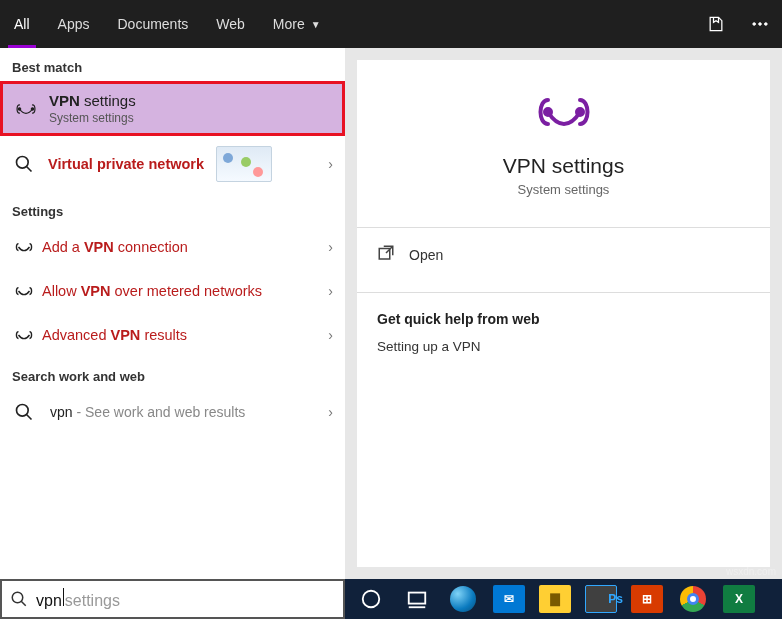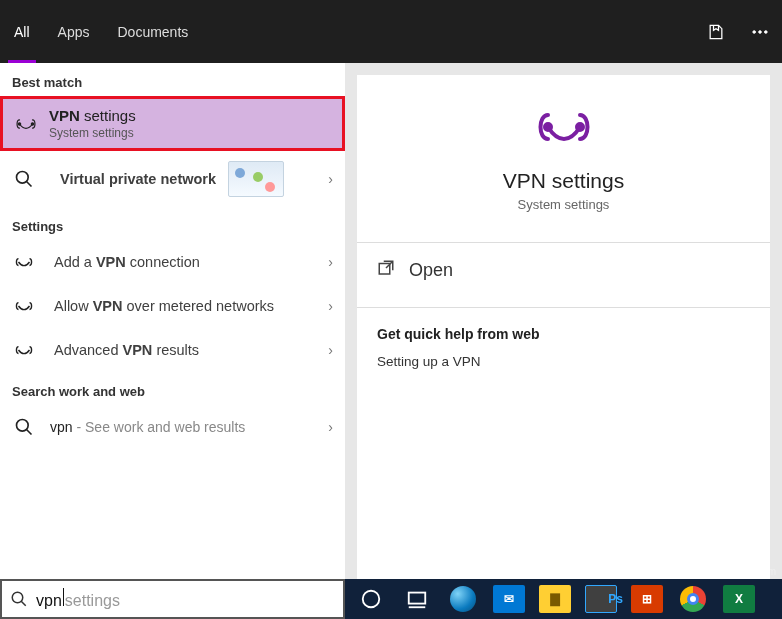--- a/index.html
+++ b/index.html
@@ -1,19 +1,19 @@
 <!DOCTYPE html>
 <html><head>
 <meta charset="utf-8">
 <style>
   * { box-sizing: border-box; margin: 0; padding: 0; font-family: "Segoe UI", sans-serif; }
   body { width: 782px; height: 619px; background: #1f1f1f; overflow: hidden; position: relative; }
 
   
-  .topbar { height: 63px; background: #1f1f1f; display: flex; align-items: stretch; color: #fff; }
+  .topbar { height: 48px; background: #1f1f1f; display: flex; align-items: stretch; color: #fff; }
   .tabs { display: flex; align-items: stretch; }
   .tab { display: flex; align-items: center; padding: 0 14px; font-size: 14px; color: #ddd; cursor: pointer; position: relative; }
   .tab.active { color: #fff; }
   .tab.active::after { content:""; position:absolute; left:8px; right:8px; bottom:0; height:3px; background:#9a00d4; }
   .tab .chev { margin-left:6px; font-size:10px; }
   .topbar-spacer { flex:1; }
   .topbar-btn { width:44px; display:flex; align-items:center; justify-content:center; color:#fff; cursor:pointer; }
   .reward svg, .dots svg { stroke:#fff; fill:none; }
 
   
@@ -34,36 +34,36 @@
   .vpn-row { display:flex; align-items:center; padding:10px 12px; gap:12px; cursor:pointer; }
   .vpn-row .thumb { width:56px; height:36px; background:linear-gradient(#dfeaf5,#f5faff); border:1px solid #c4d3e0; border-radius:2px; position:relative; }
   .vpn-row .thumb::before { content:""; position:absolute; width:10px; height:10px; background:#7ea8d8; border-radius:50%; top:6px; left:6px; box-shadow: 18px 4px 0 #9c6, 30px 14px 0 #f99; }
   .row-chevron { margin-left:auto; color:#777; font-size:14px; }
   .search-glyph { width:24px; height:24px; display:flex; align-items:center; justify-content:center; }
   .search-glyph svg { width:20px; height:20px; stroke:#222; fill:none; stroke-width:2; }
 
   .setting-row { display:flex; align-items:center; padding:10px 12px; gap:6px; cursor:pointer; }
   .setting-icon { width:24px; height:24px; display:flex; align-items:center; justify-content:center; color:#333; }
   .setting-icon svg { width:22px; height:16px; }
-  .setting-text { font-size:14.5px; color:#404040;margin-left:12px; }
+  .setting-text { font-size:14.5px; color:#b91c1c; }
   .setting-text b { font-weight:700; }
 
   .searchweb-row { display:flex; align-items:center; padding:10px 12px; gap:14px; cursor:pointer; }
   .sw-text { font-size:14px; color:#222; }
   .sw-text .faded { color:#888; }
 
   
   .detail-hero { display:flex; flex-direction:column; align-items:center; padding:28px 10px 20px; }
   .hero-icon svg { width:64px; height:48px; }
   .hero-title { font-size:21px; color:#222; margin-top:14px; }
   .hero-sub { font-size:13px; color:#666; margin-top:4px; }
   .divider { height:1px; background:#ddd; margin:10px 0 0; }
   .action-row { display:flex; align-items:center; gap:14px; padding:16px 20px; cursor:pointer; }
   .action-icon { color:#444; }
-  .action-label { font-size:18px; color:#333; }
+  .action-label { font-size:14px; color:#333; }
   .help-title { font-size:14px; font-weight:600; color:#222; padding:18px 20px 6px; }
   .help-link { font-size:13.5px; color:#333; padding:6px 20px; cursor:pointer; }
 
   
   .taskbar { position:absolute; bottom:0; left:0; right:0; height:40px; display:flex; }
   .searchbox-wrap { width:345px; height:40px; background:#fff; border:2px solid #555; display:flex; align-items:center; padding:0 8px; gap:8px; }
   .searchbox-wrap svg { width:18px; height:18px; stroke:#333; fill:none; stroke-width:2; }
   .searchbox { display:flex; align-items:baseline; font-size:16px; }
   .search-typed { color:#111; }
   .cursor { display:inline-block; width:1px; height:18px; background:#111; margin:0 1px; animation: blink 1s step-end infinite; }
@@ -86,20 +86,25 @@
   .watermark { position:absolute; right:6px; bottom:42px; font-size:10px; color:rgba(255,255,255,.35); }
 </style>
 </head>
 <body>
 
 <div class="topbar">
   <div class="tabs">
     <div class="tab active">All</div>
     <div class="tab">Apps</div>
     <div class="tab">Documents</div>
+    <div class="tab">Web</div>
+    <div class="tab">
+      <span>More</span>
+        <span class="chev">▼</span>
+    </div>
   </div>
   <div class="topbar-spacer"></div>
   <div class="topbar-btn reward">
     <svg viewBox="0 0 24 24" width="20" height="20">
         <path d="M5 4h10l4 4v12H5z" stroke-width="1.5"></path>
         <path d="M9 4v6l3-2 3 2V4" stroke-width="1.5"></path>
       </svg>
   </div>
   <div class="topbar-btn dots">
     <svg viewBox="0 0 24 24" width="20" height="20">

